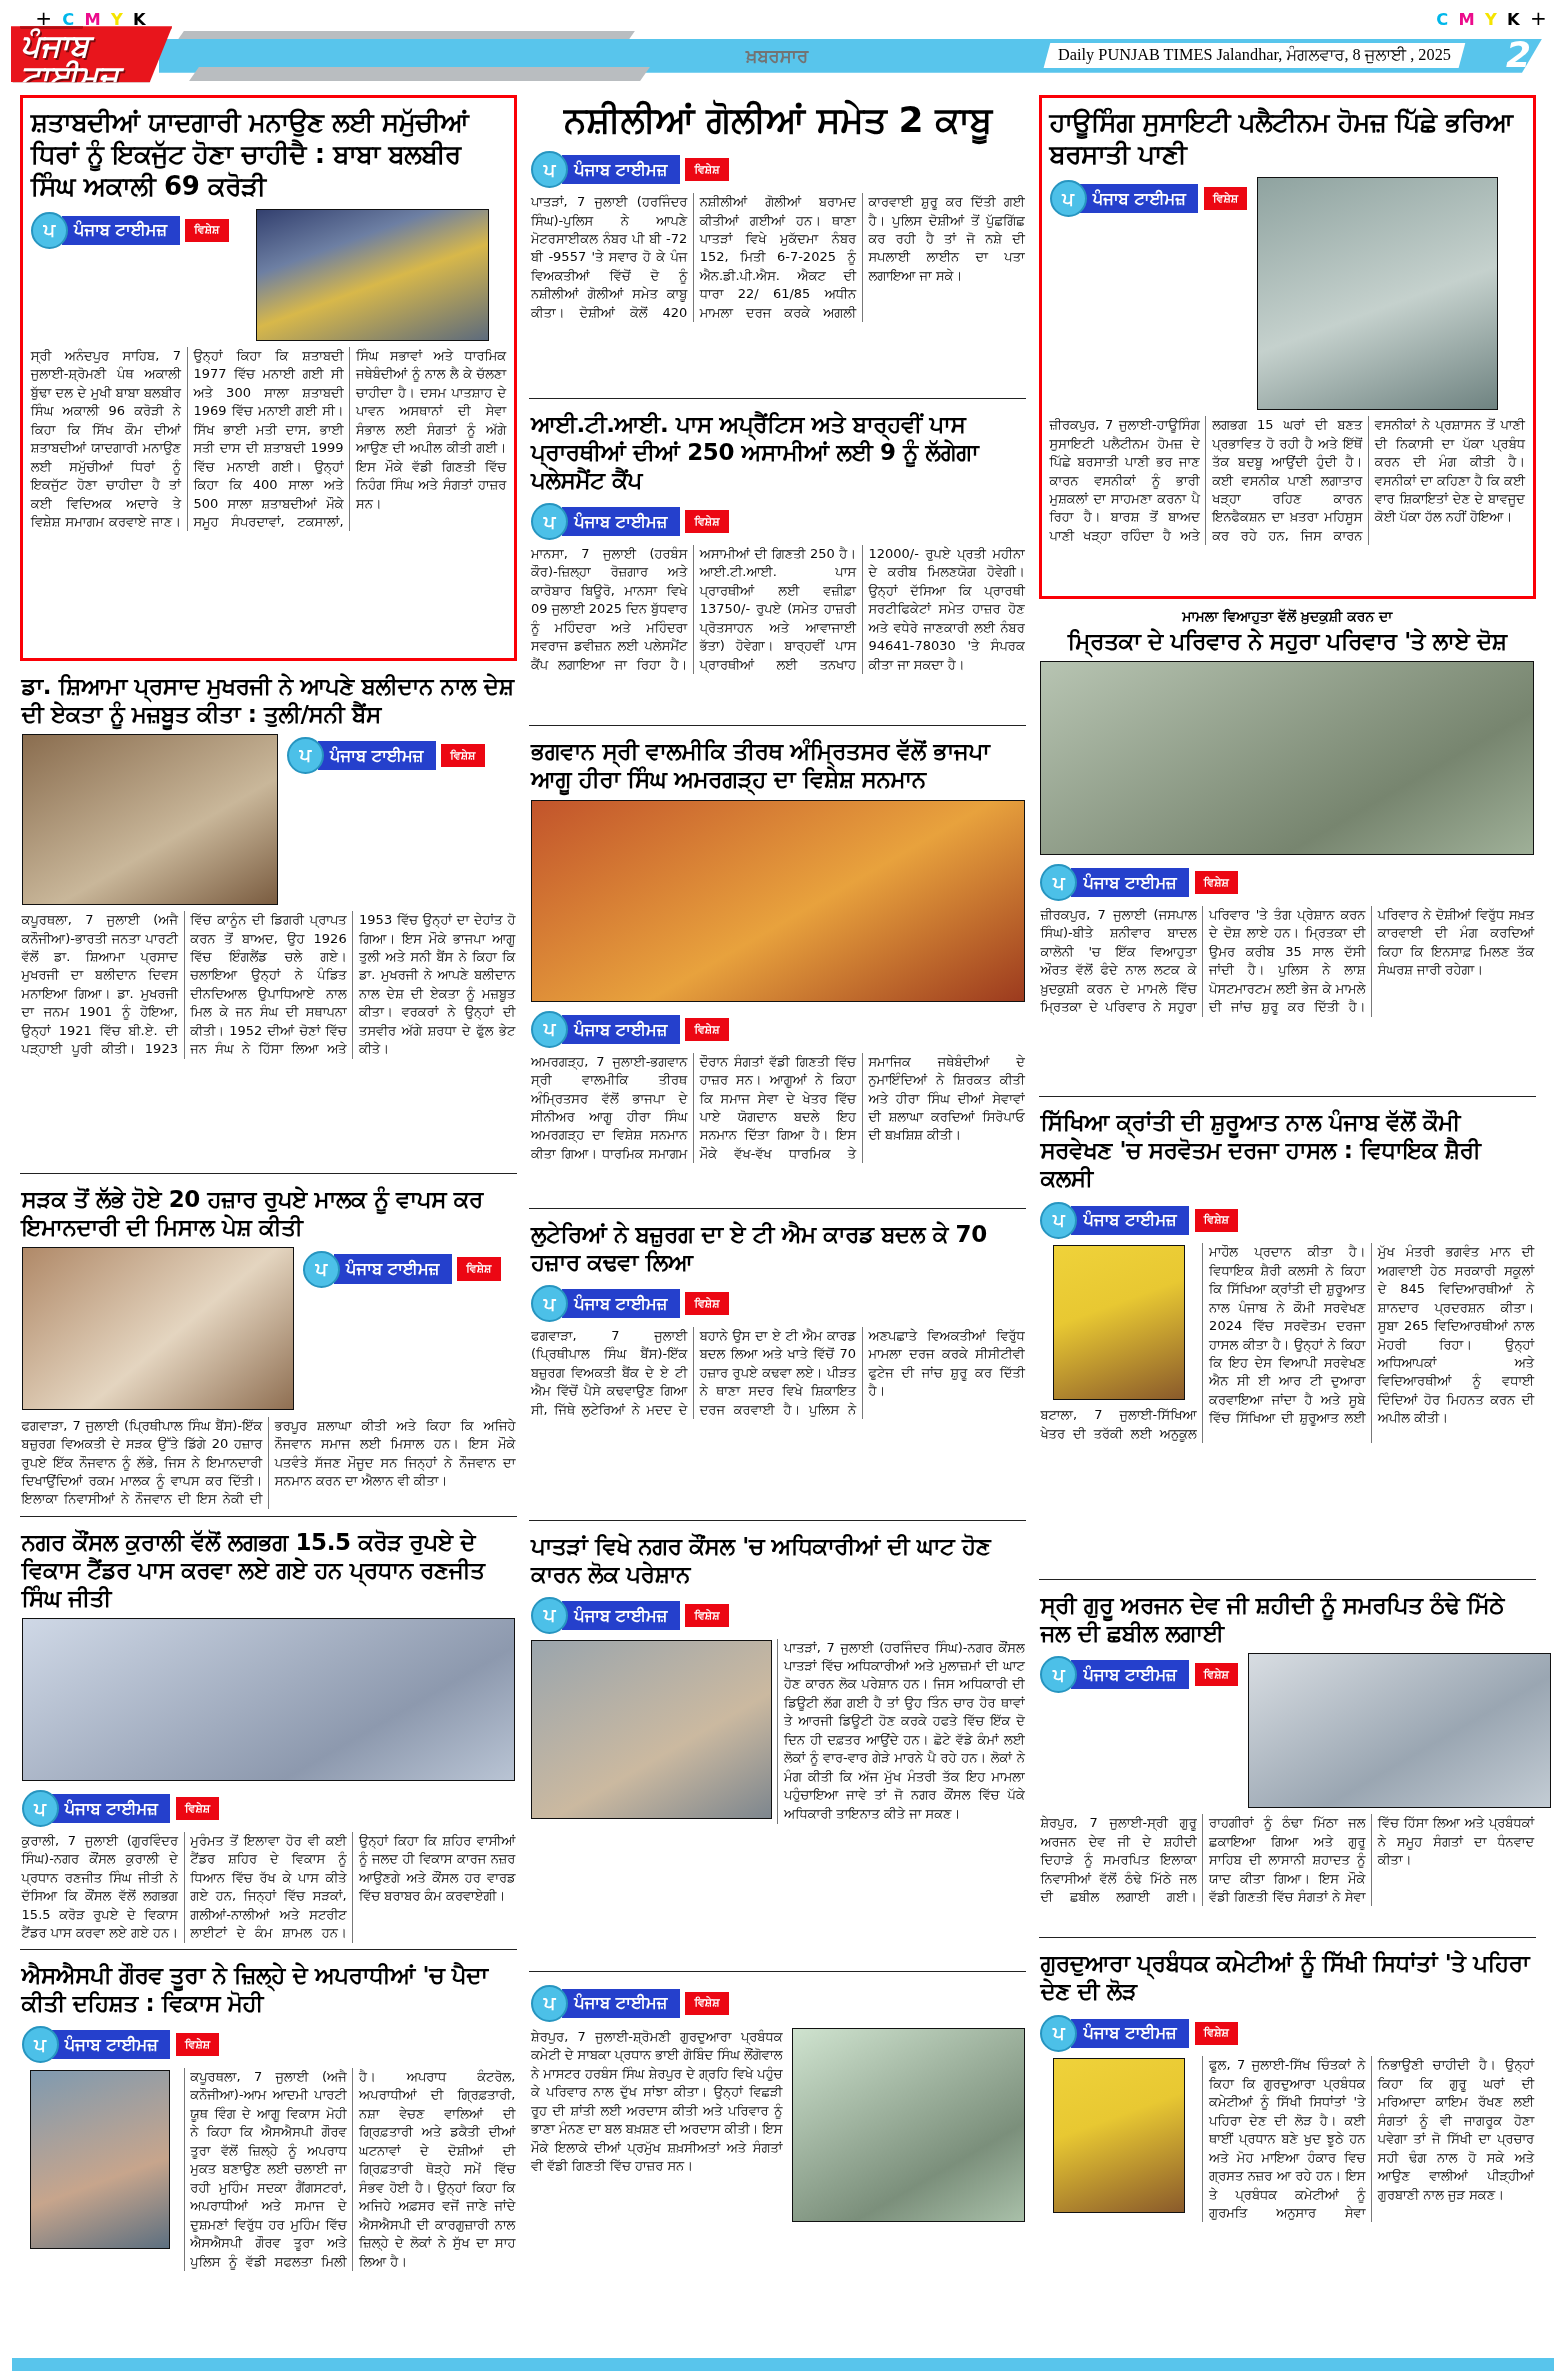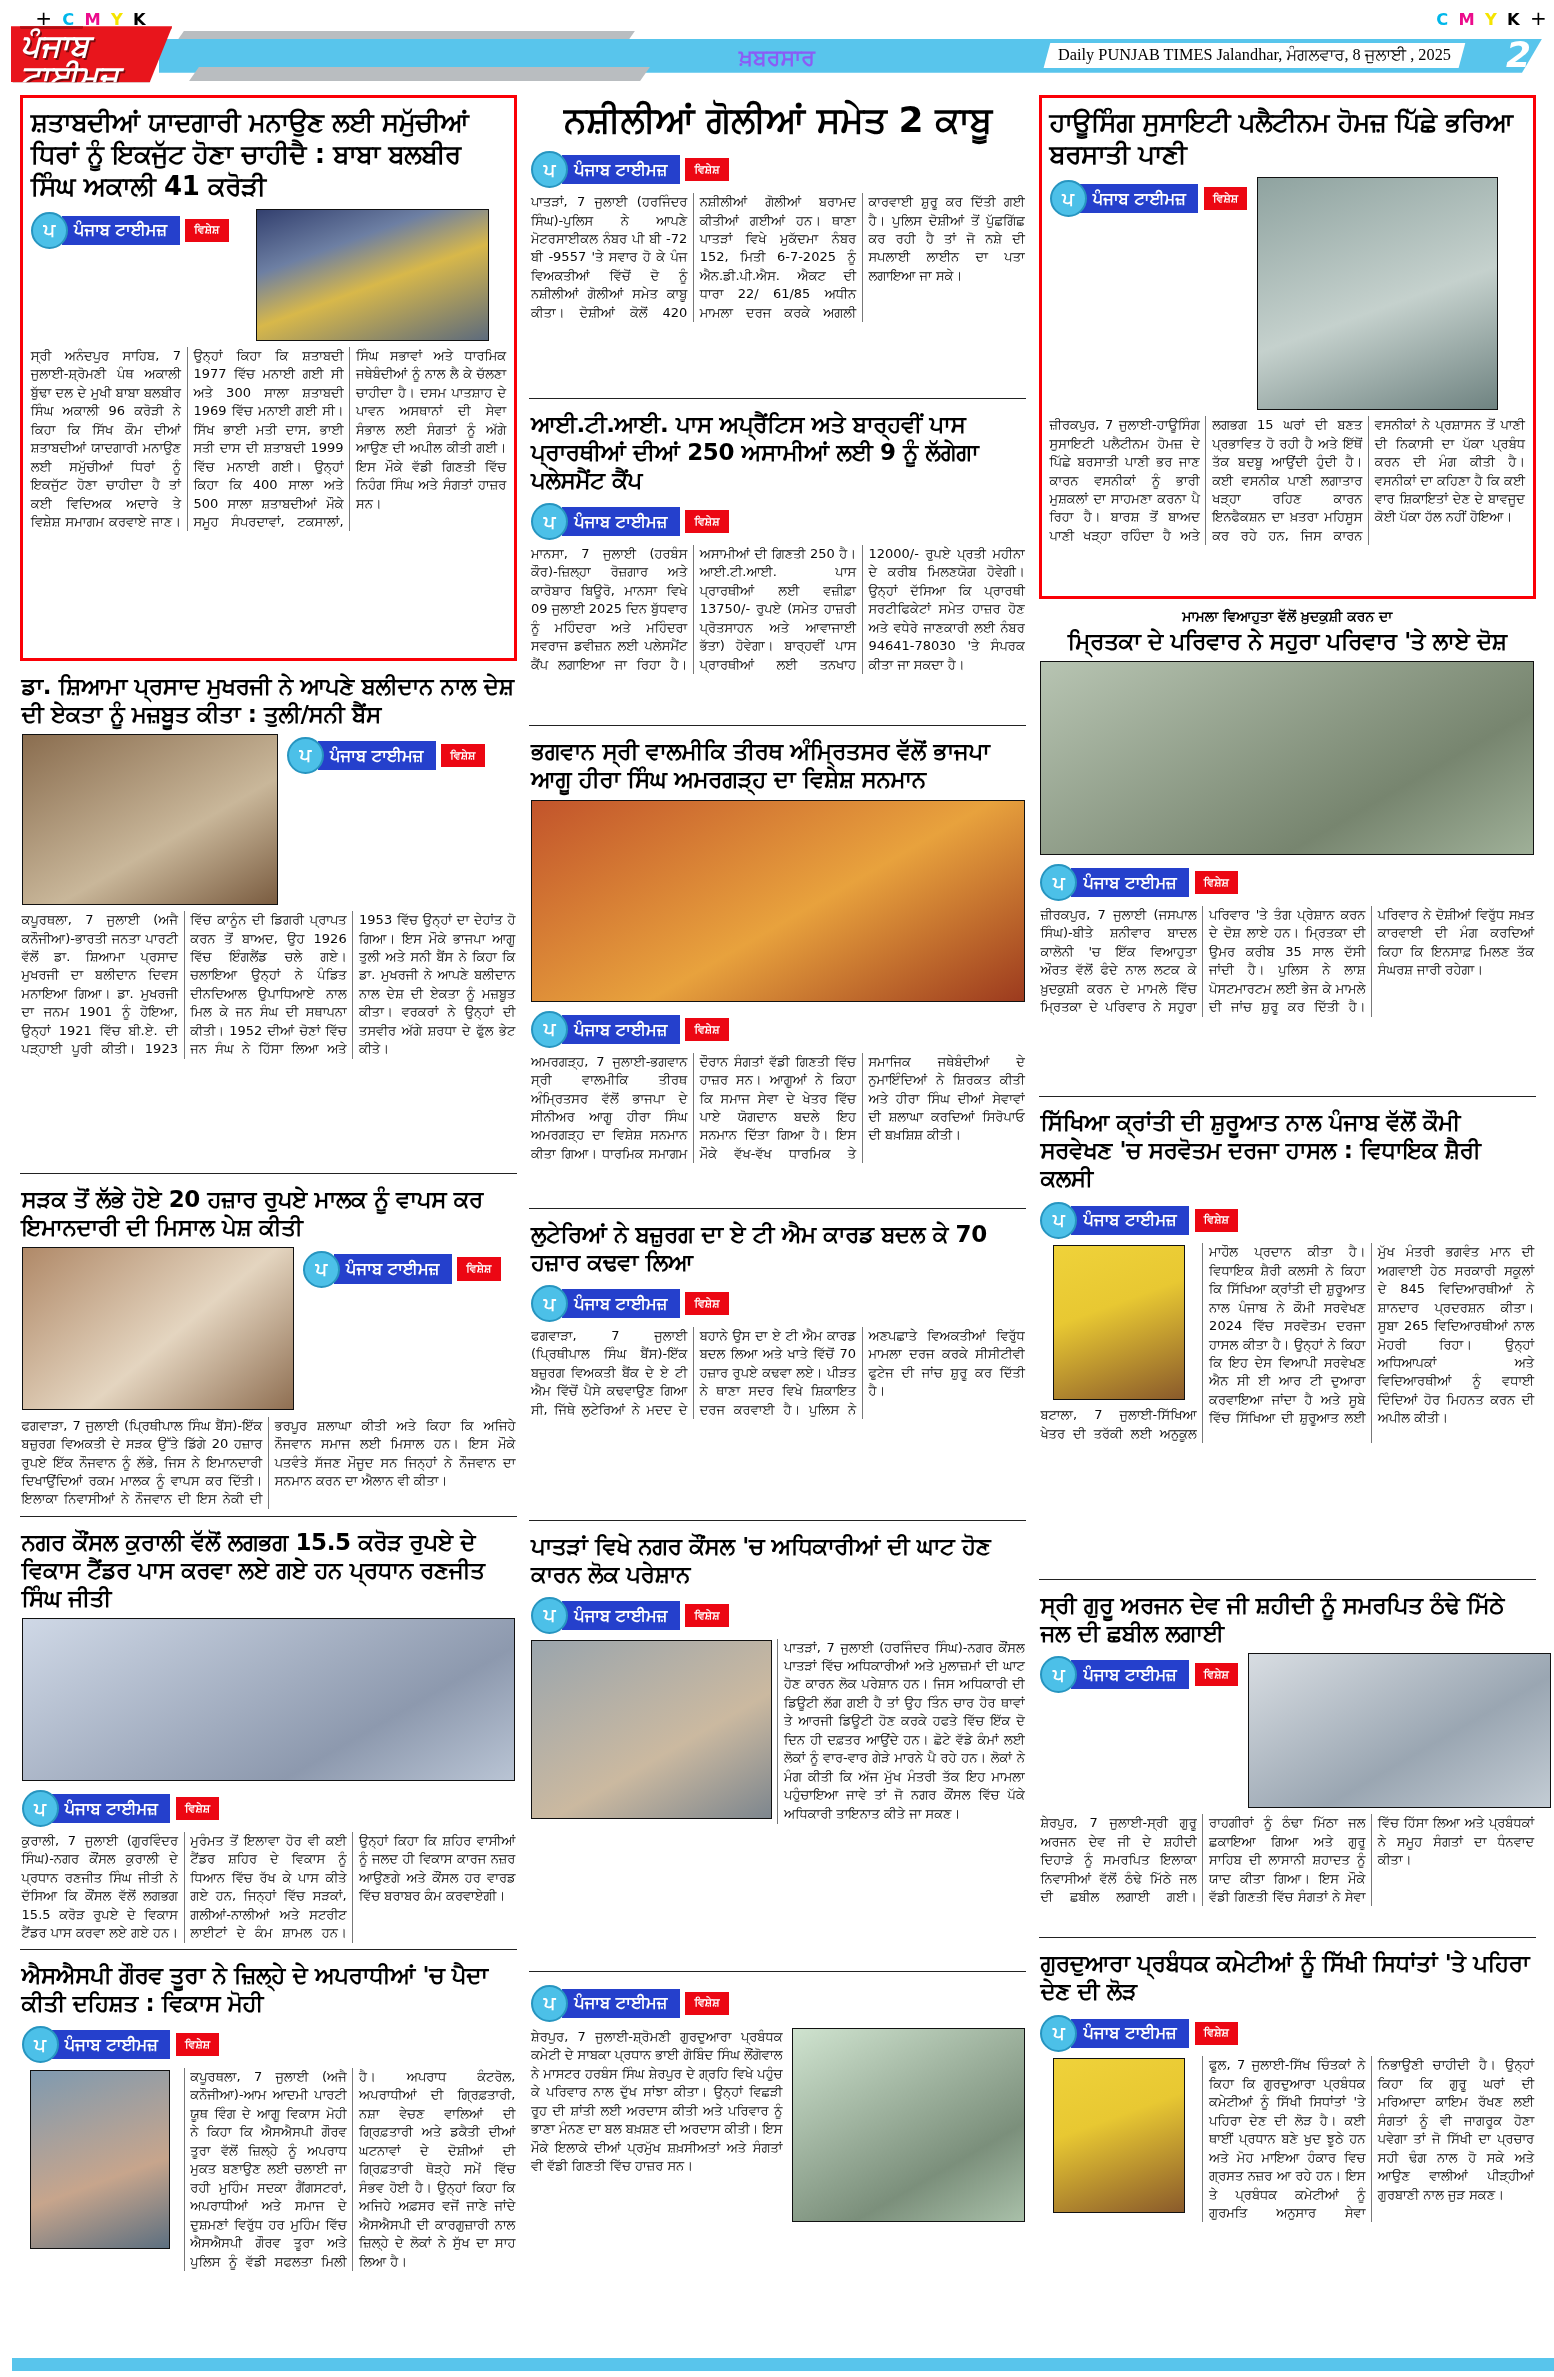--- a/index.html
+++ b/index.html
@@ -16,21 +16,21 @@
   .mast{position:absolute;top:31px;left:0;width:1554px;height:54px;}
   .mast-gray-top{position:absolute;left:179px;top:0;width:451px;height:14px;background:#b9bdc0;transform:skewX(-35deg);}
   .mast-gray-bot{position:absolute;left:194px;top:36px;width:451px;height:14px;background:#b9bdc0;transform:skewX(-35deg);}
   .mast-blue{position:absolute;left:159px;top:7.8px;width:1383px;height:34px;background:#58c5ec;
              clip-path:polygon(0 0,100% 0,calc(100% - 20px) 100%,0 100%);}
   .logo{position:absolute;left:11px;top:-4.7px;width:152px;height:56px;background:#e8151c;
         clip-path:polygon(0 0,100% 0,86% 100%,0 100%);box-shadow:1.6px 1.6px 0 #8c0d10;
         display:flex;flex-direction:column;align-items:flex-start;justify-content:center;padding-left:9.3px;}
   .logo-tag{color:#fff;font-size:8.5px;font-weight:bold;background:#b30d12;padding:0.8px 6.2px;border-radius:1.6px;margin-bottom:1.6px;}
   .logo-title{color:#fff;font-size:31px;font-weight:bold;line-height:1;text-shadow:1.6px 1.6px 0 #7a0a0d;font-style:italic;}
-  .section-title{position:absolute;left:50%;top:14px;transform:translateX(-50%);font-size:22px;font-weight:bold;color:#8b5cf6;}
+  .section-title{position:absolute;left:50%;top:14px;transform:translateX(-50%);font-size:18px;font-weight:bold;color:#737373;}
   .edition-box{position:absolute;right:92px;top:12.4px;background:#fff;padding:2.3px 11px;transform:skewX(-15deg);
                font-family:"Liberation Serif",serif;font-size:16.3px;color:#000;white-space:nowrap;}
   .edition-box > div{transform:skewX(15deg);}
   .pageno{position:absolute;right:23px;top:3.1px;font-size:36px;font-weight:bold;font-style:italic;color:#fff;}
   
   .cols{position:absolute;top:95px;left:20px;right:20px;display:flex;gap:12.4px;}
   .col{width:497px;display:flex;flex-direction:column;gap:7.8px;}
   .art{position:relative;padding:1.6px 1.6px 6.2px;border-bottom:1.6px solid #222;}
   .art:last-child{border-bottom:none;}
   .boxed{border:3.1px solid #fb0006;padding:7.8px;border-bottom:3.1px solid #fb0006;}
@@ -102,21 +102,21 @@
       <div>Daily PUNJAB TIMES Jalandhar, ਮੰਗਲਵਾਰ, 8 ਜੁਲਾਈ , 2025</div>
     </div>
     <div class="pageno">2</div>
   </div>
 
   <div class="cols">
 
     <div class="col">
 
       <article class="art boxed" style="min-height:544px">
-        <h2 class="hl hl-lg">ਸ਼ਤਾਬਦੀਆਂ ਯਾਦਗਾਰੀ ਮਨਾਉਣ ਲਈ ਸਮੁੱਚੀਆਂ ਧਿਰਾਂ ਨੂੰ ਇਕਜੁੱਟ ਹੋਣਾ ਚਾਹੀਦੈ : ਬਾਬਾ ਬਲਬੀਰ ਸਿੰਘ ਅਕਾਲੀ 41 ਕਰੋੜੀ</h2>
+        <h2 class="hl hl-lg">ਸ਼ਤਾਬਦੀਆਂ ਯਾਦਗਾਰੀ ਮਨਾਉਣ ਲਈ ਸਮੁੱਚੀਆਂ ਧਿਰਾਂ ਨੂੰ ਇਕਜੁੱਟ ਹੋਣਾ ਚਾਹੀਦੈ : ਬਾਬਾ ਬਲਬੀਰ ਸਿੰਘ ਅਕਾਲੀ 69 ਕਰੋੜੀ</h2>
         <div class="art-row">
           <span class="badge">
             <span class="b-circ">ਪ</span>
             <span class="b-blue">ਪੰਜਾਬ ਟਾਈਮਜ਼</span>
             <span class="b-red">ਵਿਸ਼ੇਸ਼</span>
           </span>
           <div class="photo ph-crowd" style="width:233px;height:132px;margin:0 auto;"></div>
         </div>
         <div class="bd cols3">ਸ੍ਰੀ ਅਨੰਦਪੁਰ ਸਾਹਿਬ, 7 ਜੁਲਾਈ-ਸ਼੍ਰੋਮਣੀ ਪੰਥ ਅਕਾਲੀ ਬੁੱਢਾ ਦਲ ਦੇ ਮੁਖੀ ਬਾਬਾ ਬਲਬੀਰ ਸਿੰਘ ਅਕਾਲੀ 96 ਕਰੋੜੀ ਨੇ ਕਿਹਾ ਕਿ ਸਿੱਖ ਕੌਮ ਦੀਆਂ ਸ਼ਤਾਬਦੀਆਂ ਯਾਦਗਾਰੀ ਮਨਾਉਣ ਲਈ ਸਮੁੱਚੀਆਂ ਧਿਰਾਂ ਨੂੰ ਇਕਜੁੱਟ ਹੋਣਾ ਚਾਹੀਦਾ ਹੈ ਤਾਂ ਕਈ ਵਿਦਿਅਕ ਅਦਾਰੇ ਤੇ ਵਿਸ਼ੇਸ਼ ਸਮਾਗਮ ਕਰਵਾਏ ਜਾਣ। ਉਨ੍ਹਾਂ ਕਿਹਾ ਕਿ ਸ਼ਤਾਬਦੀ 1977 ਵਿੱਚ ਮਨਾਈ ਗਈ ਸੀ ਅਤੇ 300 ਸਾਲਾ ਸ਼ਤਾਬਦੀ 1969 ਵਿੱਚ ਮਨਾਈ ਗਈ ਸੀ। ਸਿੱਖ ਭਾਈ ਮਤੀ ਦਾਸ, ਭਾਈ ਸਤੀ ਦਾਸ ਦੀ ਸ਼ਤਾਬਦੀ 1999 ਵਿੱਚ ਮਨਾਈ ਗਈ। ਉਨ੍ਹਾਂ ਕਿਹਾ ਕਿ 400 ਸਾਲਾ ਅਤੇ 500 ਸਾਲਾ ਸ਼ਤਾਬਦੀਆਂ ਮੌਕੇ ਸਮੂਹ ਸੰਪਰਦਾਵਾਂ, ਟਕਸਾਲਾਂ, ਸਿੰਘ ਸਭਾਵਾਂ ਅਤੇ ਧਾਰਮਿਕ ਜਥੇਬੰਦੀਆਂ ਨੂੰ ਨਾਲ ਲੈ ਕੇ ਚੱਲਣਾ ਚਾਹੀਦਾ ਹੈ। ਦਸਮ ਪਾਤਸ਼ਾਹ ਦੇ ਪਾਵਨ ਅਸਥਾਨਾਂ ਦੀ ਸੇਵਾ ਸੰਭਾਲ ਲਈ ਸੰਗਤਾਂ ਨੂੰ ਅੱਗੇ ਆਉਣ ਦੀ ਅਪੀਲ ਕੀਤੀ ਗਈ। ਇਸ ਮੌਕੇ ਵੱਡੀ ਗਿਣਤੀ ਵਿੱਚ ਨਿਹੰਗ ਸਿੰਘ ਅਤੇ ਸੰਗਤਾਂ ਹਾਜ਼ਰ ਸਨ।</div>
       </article>

